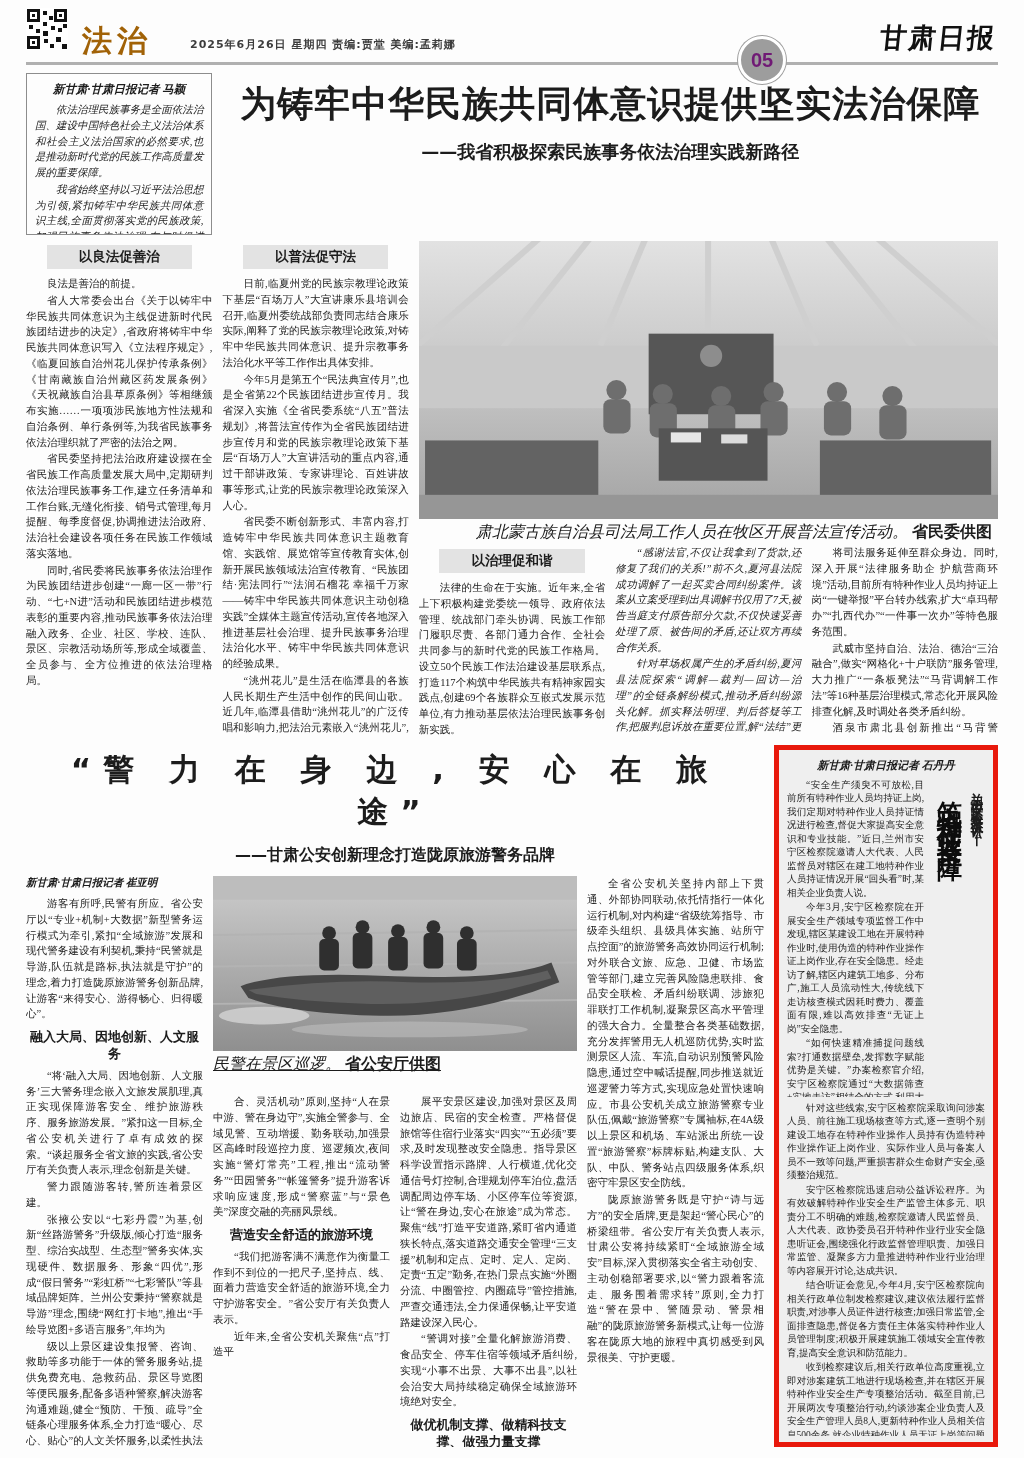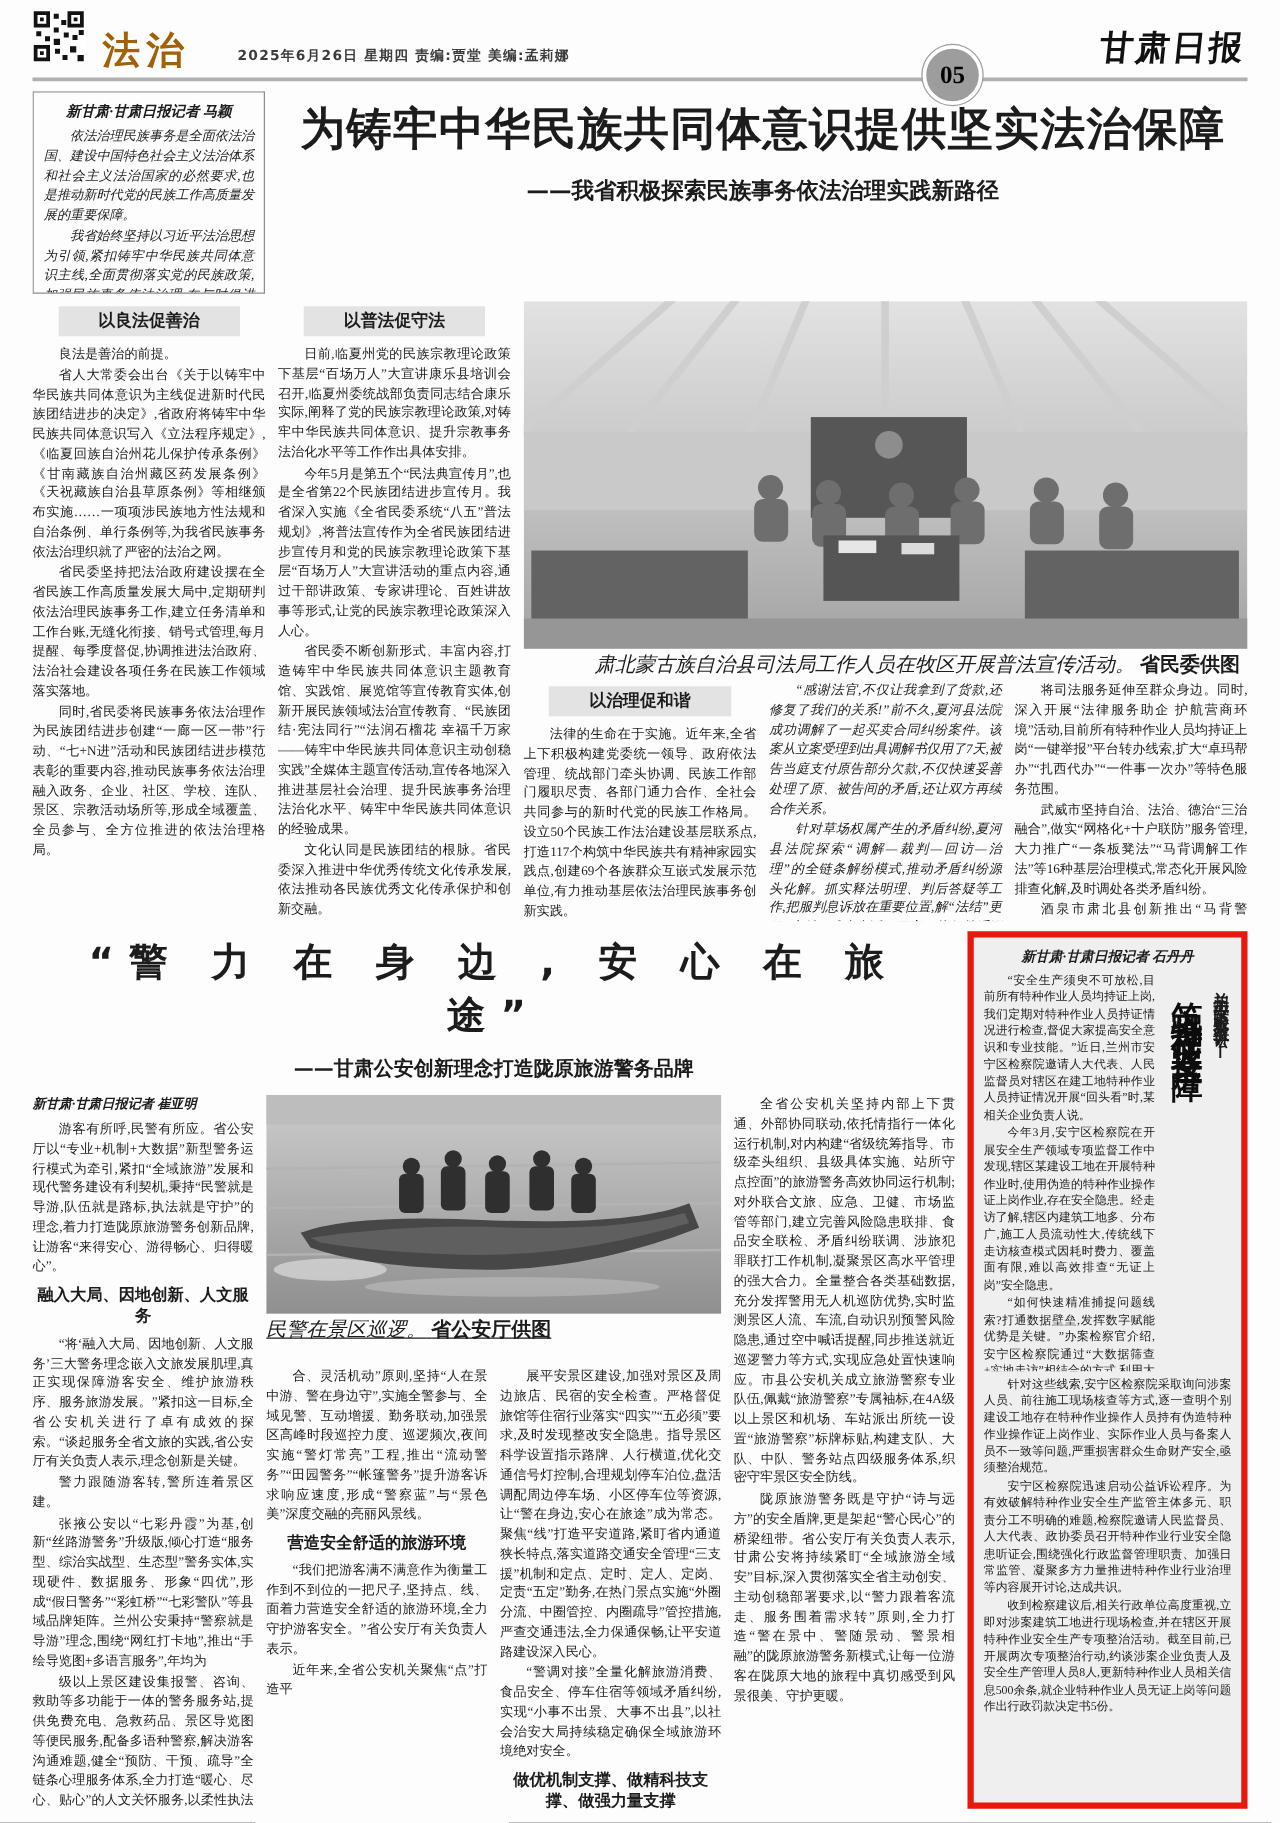--- a/index.html
+++ b/index.html
@@ -10,21 +10,21 @@
   .hdr{position:relative;height:54px;border-bottom:3px solid #b0b0b0;margin-bottom:8px;
        display:flex;align-items:flex-end;}
   .hdr .qr{width:42px;height:42px;margin:0 14px 4px 0;align-self:flex-start;}
   .sec-label{font-family:"DejaVu Sans","Liberation Sans",sans-serif;font-weight:bold;
              font-size:30px;color:#a16207;letter-spacing:5px;margin-right:38px;line-height:1;
              padding-bottom:6px;}
   .dateline{font-family:"DejaVu Sans","Liberation Sans",sans-serif;font-size:11px;font-weight:bold;
             color:#3c3c3c;padding-bottom:10px;letter-spacing:1px;}
   .pagenum{position:absolute;left:712px;bottom:-22px;width:42px;height:42px;border-radius:50%;
            background:#9d9d9d;border:3px solid #fff;box-shadow:0 0 0 1px #9d9d9d;
-           color:#000000;font-family:Liberation Serif, serif;font-weight:bold;font-size:20px;
+           color:#701a75;font-family:Liberation Sans, sans-serif;font-weight:bold;font-size:20px;
            display:flex;align-items:center;justify-content:center;z-index:2;}
   .masthead{position:absolute;right:2px;bottom:6px;font-weight:bold;font-size:27px;
             letter-spacing:2px;transform:skewX(-6deg);color:#111;}
   
   .a1{display:grid;grid-template-columns:repeat(5,1fr);grid-template-rows:162px 298px 1fr;
       gap:6px 10px;height:664px;overflow:hidden;}
   .a1-intro{grid-column:1;grid-row:1;border:1px solid #8d8d8d;padding:6px 8px;overflow:hidden;}
   .a1-intro p{font-style:italic;font-size:10px;line-height:1.5;text-indent:2em;margin:0;}
   .byline{font-weight:bold;font-size:11.5px;text-align:center;margin:2px 0 5px;font-style:italic;}
   .a1-head{grid-column:2/6;grid-row:1;text-align:center;padding-top:4px;}
@@ -141,21 +141,20 @@
       <p>省人大常委会出台《关于以铸牢中华民族共同体意识为主线促进新时代民族团结进步的决定》,省政府将铸牢中华民族共同体意识写入《立法程序规定》,《临夏回族自治州花儿保护传承条例》《甘南藏族自治州藏区药发展条例》《天祝藏族自治县草原条例》等相继颁布实施……一项项涉民族地方性法规和自治条例、单行条例等,为我省民族事务依法治理织就了严密的法治之网。</p>
       <p>省民委坚持把法治政府建设摆在全省民族工作高质量发展大局中,定期研判依法治理民族事务工作,建立任务清单和工作台账,无缝化衔接、销号式管理,每月提醒、每季度督促,协调推进法治政府、法治社会建设各项任务在民族工作领域落实落地。</p>
       <p>同时,省民委将民族事务依法治理作为民族团结进步创建“一廊一区一带”行动、“七+N进”活动和民族团结进步模范表彰的重要内容,推动民族事务依法治理融入政务、企业、社区、学校、连队、景区、宗教活动场所等,形成全域覆盖、全员参与、全方位推进的依法治理格局。</p>
     </div>
 
     <div class="col a1-col2">
       <span class="secbar">以普法促守法</span>
       <p>日前,临夏州党的民族宗教理论政策下基层“百场万人”大宣讲康乐县培训会召开,临夏州委统战部负责同志结合康乐实际,阐释了党的民族宗教理论政策,对铸牢中华民族共同体意识、提升宗教事务法治化水平等工作作出具体安排。</p>
       <p>今年5月是第五个“民法典宣传月”,也是全省第22个民族团结进步宣传月。我省深入实施《全省民委系统“八五”普法规划》,将普法宣传作为全省民族团结进步宣传月和党的民族宗教理论政策下基层“百场万人”大宣讲活动的重点内容,通过干部讲政策、专家讲理论、百姓讲故事等形式,让党的民族宗教理论政策深入人心。</p>
       <p>省民委不断创新形式、丰富内容,打造铸牢中华民族共同体意识主题教育馆、实践馆、展览馆等宣传教育实体,创新开展民族领域法治宣传教育、“民族团结·宪法同行”“法润石榴花 幸福千万家——铸牢中华民族共同体意识主动创稳实践”全媒体主题宣传活动,宣传各地深入推进基层社会治理、提升民族事务治理法治化水平、铸牢中华民族共同体意识的经验成果。</p>
-      <p>文化认同是民族团结的根脉。省民委深入推进中华优秀传统文化传承发展,依法推动各民族优秀文化传承保护和创新交融。</p>
       <p>“洮州花儿”是生活在临潭县的各族人民长期生产生活中创作的民间山歌。近几年,临潭县借助“洮州花儿”的广泛传唱和影响力,把法治元素嵌入“洮州花儿”,积极打造“花儿普法”品牌,普及法律知识,弘扬法治精神,增强各族群众的法治意识。</p>
     </div>
 
     <div class="a1-photo">
       <div class="photo-frame">
         <svg viewBox="0 0 575 276" preserveAspectRatio="none">
           <defs>
             <linearGradient id="g1" x1="0" y1="0" x2="0" y2="1">
               <stop offset="0" stop-color="#e2e2e2"></stop>
                 <stop offset="0.6" stop-color="#bfbfbf"></stop>
@@ -310,18 +309,19 @@
           <p>“安全生产须臾不可放松,目前所有特种作业人员均持证上岗,我们定期对特种作业人员持证情况进行检查,督促大家提高安全意识和专业技能。”近日,兰州市安宁区检察院邀请人大代表、人民监督员对辖区在建工地特种作业人员持证情况开展“回头看”时,某相关企业负责人说。</p>
           <p>今年3月,安宁区检察院在开展安全生产领域专项监督工作中发现,辖区某建设工地在开展特种作业时,使用伪造的特种作业操作证上岗作业,存在安全隐患。经走访了解,辖区内建筑工地多、分布广,施工人员流动性大,传统线下走访核查模式因耗时费力、覆盖面有限,难以高效排查“无证上岗”安全隐患。</p>
           <p>“如何快速精准捕捉问题线索?打通数据壁垒,发挥数字赋能优势是关键。”办案检察官介绍,安宁区检察院通过“大数据筛查+实地走访”相结合的方式,利用大数据法律监督模型进行碰撞筛查,发现建设工地疑似特种作业人员无证上岗线索200余条。</p>
         </div>
         <div class="a3-title">筑牢特种作业安全屏障</div>
         <div class="a3-kicker">兰州市安宁区检察公益诉讼——</div>
       </div>
       <div class="a3-bottom">
         <p>针对这些线索,安宁区检察院采取询问涉案人员、前往施工现场核查等方式,逐一查明个别建设工地存在特种作业操作人员持有伪造特种作业操作证上岗作业、实际作业人员与备案人员不一致等问题,严重损害群众生命财产安全,亟须整治规范。</p>
         <p>安宁区检察院迅速启动公益诉讼程序。为有效破解特种作业安全生产监管主体多元、职责分工不明确的难题,检察院邀请人民监督员、人大代表、政协委员召开特种作业行业安全隐患听证会,围绕强化行政监督管理职责、加强日常监管、凝聚多方力量推进特种作业行业治理等内容展开讨论,达成共识。</p>
+        <p>结合听证会意见,今年4月,安宁区检察院向相关行政单位制发检察建议,建议依法履行监督职责,对涉事人员证件进行核查;加强日常监管,全面排查隐患,督促各方责任主体落实特种作业人员管理制度;积极开展建筑施工领域安全宣传教育,提高安全意识和防范能力。</p>
         <p>收到检察建议后,相关行政单位高度重视,立即对涉案建筑工地进行现场检查,并在辖区开展特种作业安全生产专项整治活动。截至目前,已开展两次专项整治行动,约谈涉案企业负责人及安全生产管理人员8人,更新特种作业人员相关信息500余条,就企业特种作业人员无证上岗等问题作出行政罚款决定书5份。</p>
 
       </div>
     </div>
   </div>
 </div>
 
 </body></html>

